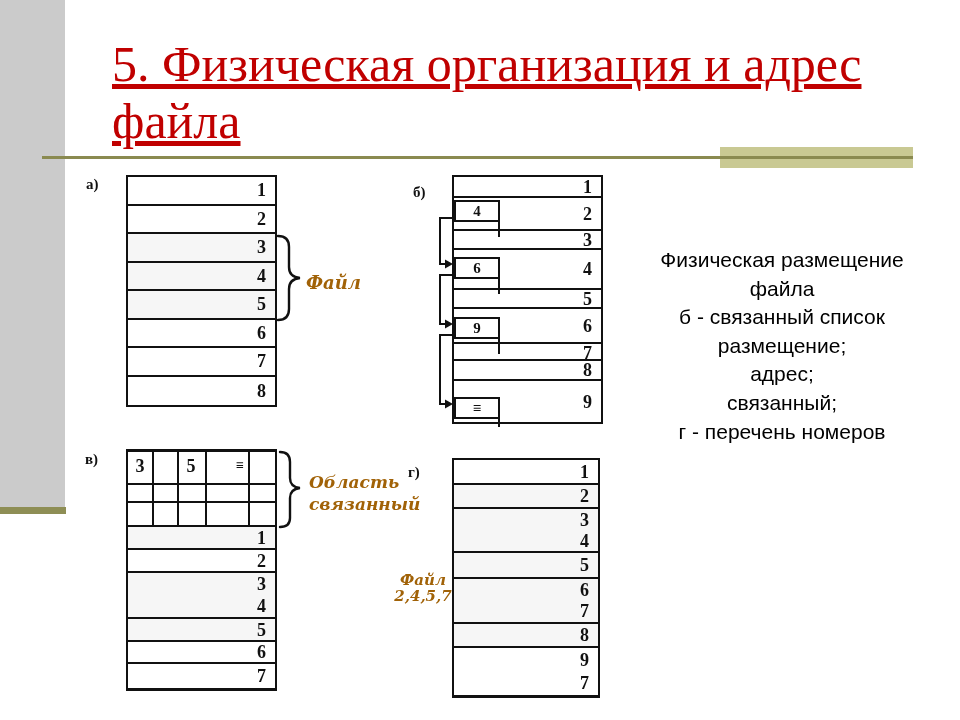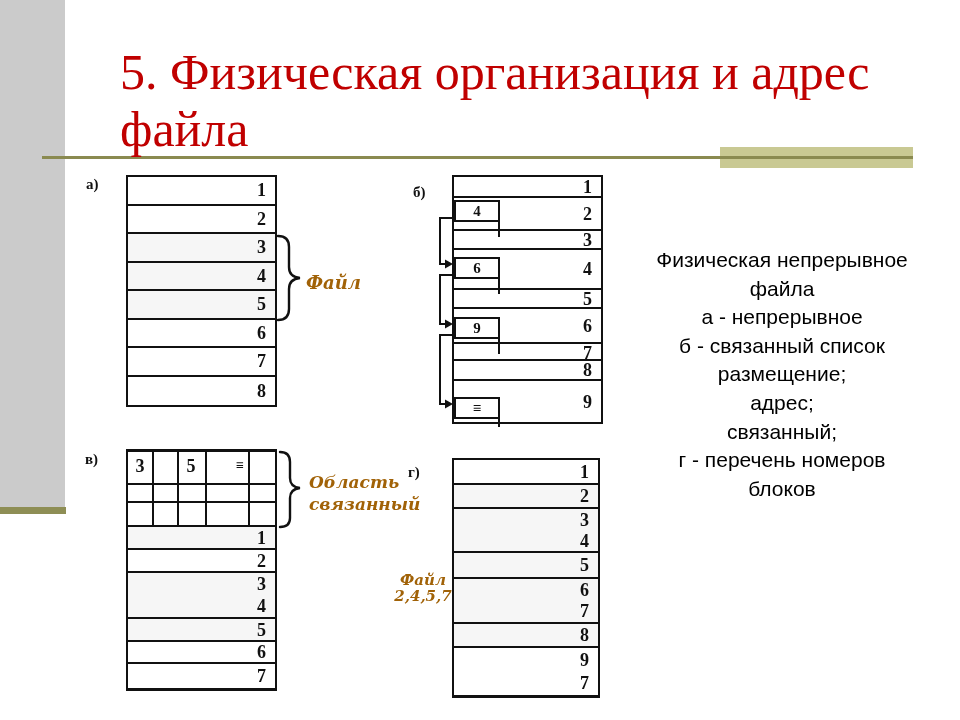--- a/index.html
+++ b/index.html
@@ -56,21 +56,21 @@
 </head>
 <body>
 
 <div class="slide">
 
   <div class="abs sidebar"></div>
   <div class="abs sidebar-accent"></div>
   <div class="abs title-accent-block"></div>
   <div class="abs title-rule"></div>
 
-  <h1 class="abs title" style="margin:16px;">
+  <h1 class="abs title" style="margin:8px;text-decoration:underline;">
     <span>5. Физическая организация и адрес</span>
     <span>файла</span>
   </h1>
 
   <span class="abs dlabel" style="left:86px;top:176px;">а)</span>
   <div id="table-a" class="blk-table" style="left:126px;top:175px;width:151px;height:232px;">
       <div class="cell-row" style="height: 28.5px;">
         <span class="cell-num">1</span>
       </div>
       <div class="cell-row" style="height: 28.5px;">
@@ -222,24 +222,22 @@
       <div class="cell-row shaded" style="height: 24px;">
         <span class="cell-num">8</span>
       </div>
       <div class="cell-row last" style="height: 47px;">
         <span class="cell-num">9</span>
         <span class="cell-num">7</span>
       </div>
     </div>
 
   <div id="caption" class="abs caption">
-      <div>Физическая непрерывное</div>
+      <div>Физическая размещение</div>
       <div>файла</div>
-      <div>а - непрерывное</div>
       <div>б - связанный список</div>
       <div>размещение;</div>
       <div>адрес;</div>
       <div>связанный;</div>
       <div>г - перечень номеров</div>
-      <div>блоков</div>
     </div>
 
 </div>
 
 </body></html>

